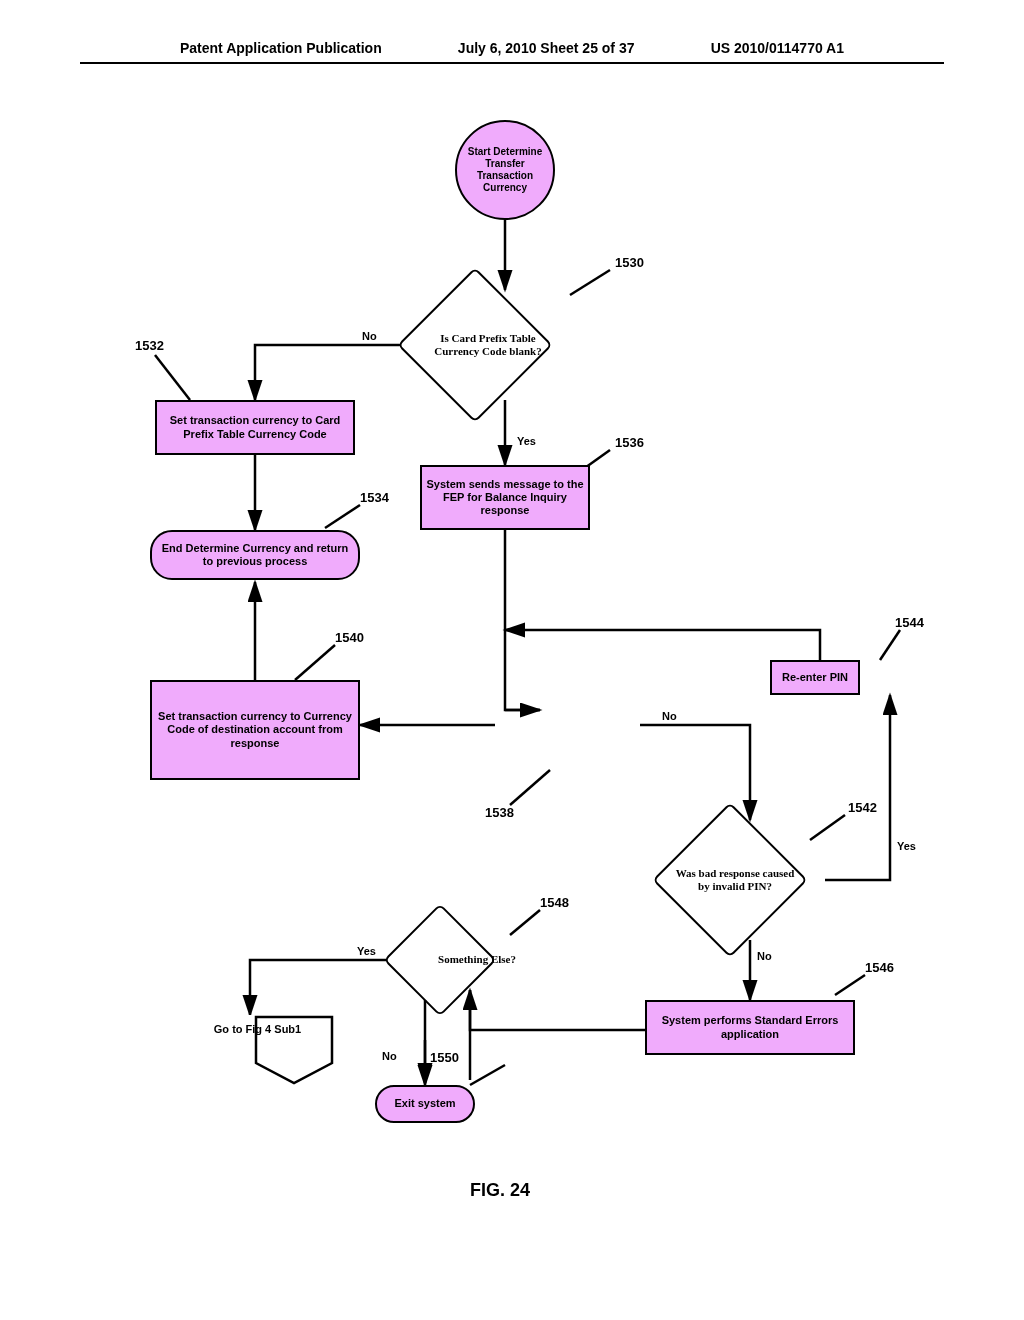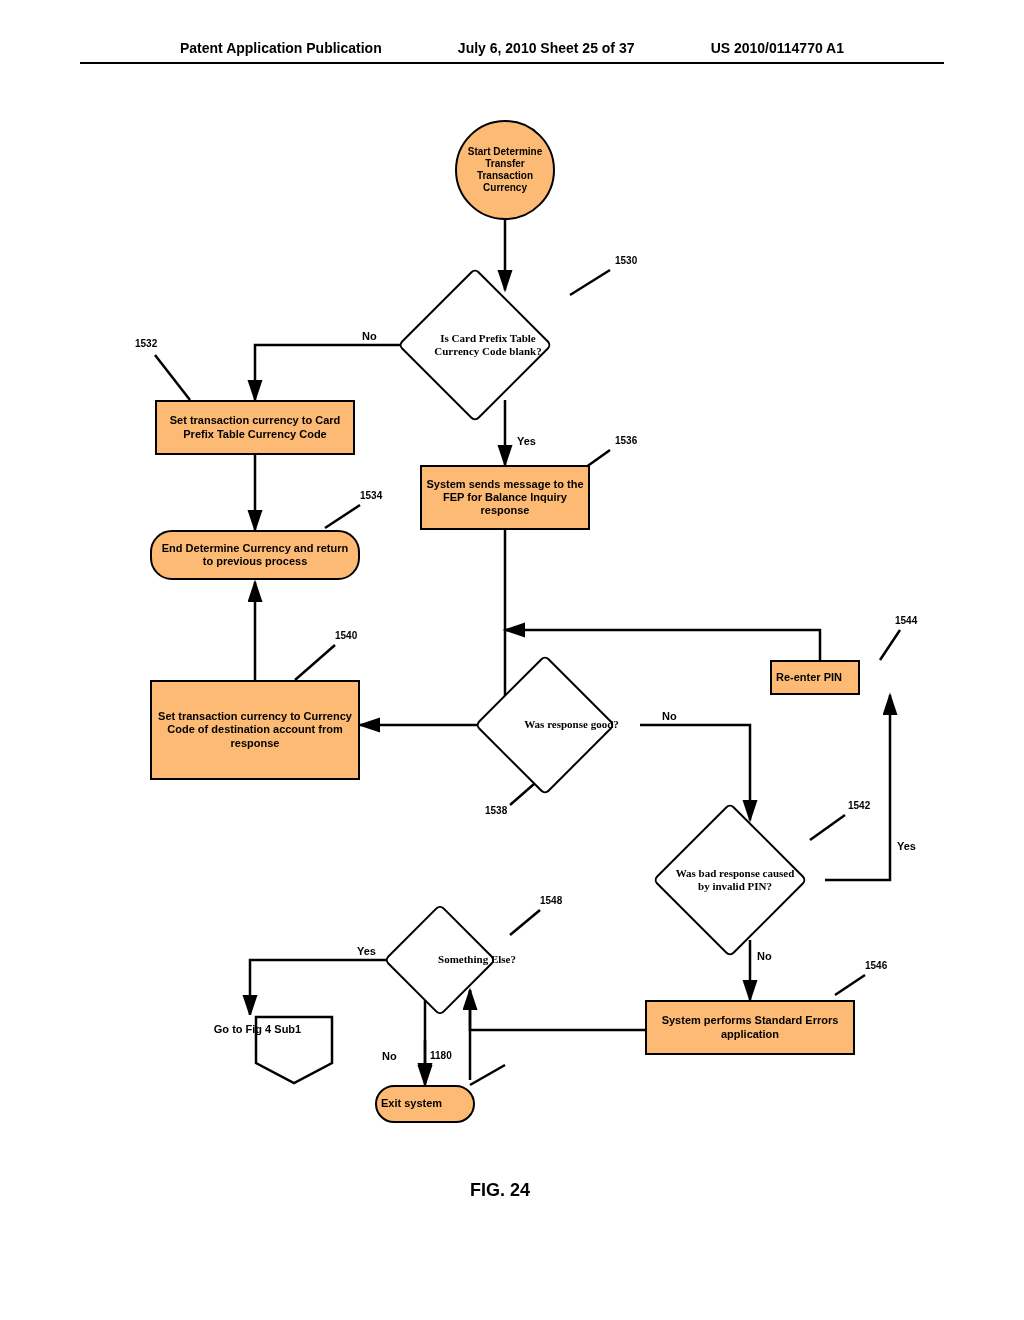--- a/index.html
+++ b/index.html
@@ -31,24 +31,24 @@
   .diagram {
     position: absolute;
     left: 100px;
     top: 120px;
     width: 820px;
     height: 1100px;
   }
   .shape {
     position: absolute;
     border: 2.5px solid #000;
-    background: #fdba74;
+    background: #f0abfc;
     display: flex;
     align-items: center;
-    justify-content: flex-start;
+    justify-content: center;
     text-align: center;
     font-weight: bold;
     font-size: 11px;
     line-height: 1.2;
     padding: 4px;
   }
   .circle { border-radius: 50%; }
   .terminator { border-radius: 22px; }
   .diamond-wrap {
     position: absolute;
@@ -67,21 +67,21 @@
   .diamond-label {
     position: absolute;
     width: 80%;
     text-align: center;
     font-weight: bold;
     font-size: 11px;
     line-height: 1.2;
   }
   .ref-label {
     position: absolute;
-    font-size: 10px;
+    font-size: 13px;
     font-weight: bold;
   }
   .edge-label {
     position: absolute;
     font-size: 11px;
     font-weight: bold;
     background: #fff;
     padding: 0 2px;
   }
   .figcap {
@@ -205,24 +205,20 @@
     <div class="shape terminator" style="left:50px; top:410px; width:210px; height:50px;">
       <span>End Determine Currency and return to previous process</span>
     </div>
     <div class="ref-label" style="left:260px; top:370px;">1534</div>
 
     <div class="shape" style="left:320px; top:345px; width:170px; height:65px;">
       <span>System sends message to the FEP for Balance Inquiry response</span>
     </div>
     <div class="ref-label" style="left:515px; top:315px;">1536</div>
 
-    <div class="diamond-wrap" style="left:395px; top:555px; width:170px; height:100px;">
-      <div class="diamond" style="width:100px; height:100px;"></div>
-      <div class="diamond-label" style="width:90%;">Was response good?</div>
-    </div>
     <div class="ref-label" style="left:385px; top:685px;">1538</div>
     <div class="edge-label" style="left:560px; top:590px;">No</div>
 
     <div class="shape" style="left:50px; top:560px; width:210px; height:100px;">
       <span>Set transaction currency to Currency Code of destination account from response</span>
     </div>
     <div class="ref-label" style="left:235px; top:510px;">1540</div>
 
     <div class="diamond-wrap" style="left:575px; top:700px; width:150px; height:120px;">
       <div class="diamond" style="width:110px; height:110px;"></div>
@@ -253,21 +249,21 @@
     <div class="offpage" style="left:110px; top:895px; width:95px; height:70px;padding-left:44px;">
       <svg width="80" height="70" viewBox="0 0 80 70">
         <path d="M2,2 H78 V48 L40,68 L2,48 Z" fill="#fff" stroke="#000" stroke-width="2.5"></path>
       </svg>
       <div class="txt">Go to Fig 4 Sub1</div>
     </div>
 
     <div class="shape terminator" style="left:275px; top:965px; width:100px; height:38px;">
       <span>Exit system</span>
     </div>
-    <div class="ref-label" style="left:330px; top:930px;">1180</div>
+    <div class="ref-label" style="left:330px; top:930px;">1550</div>
 
     <svg class="connectors" viewBox="0 0 820 1100">
       <g stroke="#000" stroke-width="2.5" fill="none">
         <line x1="325" y1="880" x2="325" y2="963" marker-end="url(#arrow)"></line>
       </g>
     </svg>
 
     <div class="figcap" style="left:370px; top:1060px;text-align:right;">FIG. 24</div>
   </div>
 </div>

